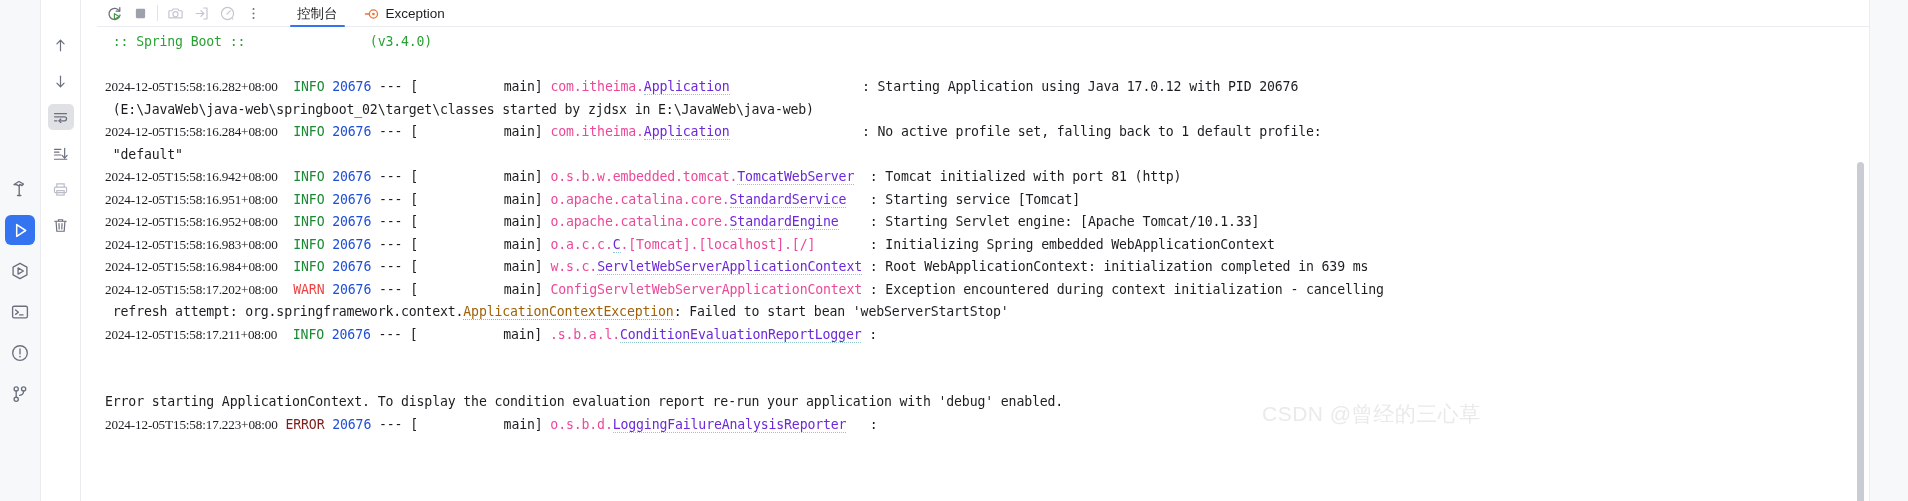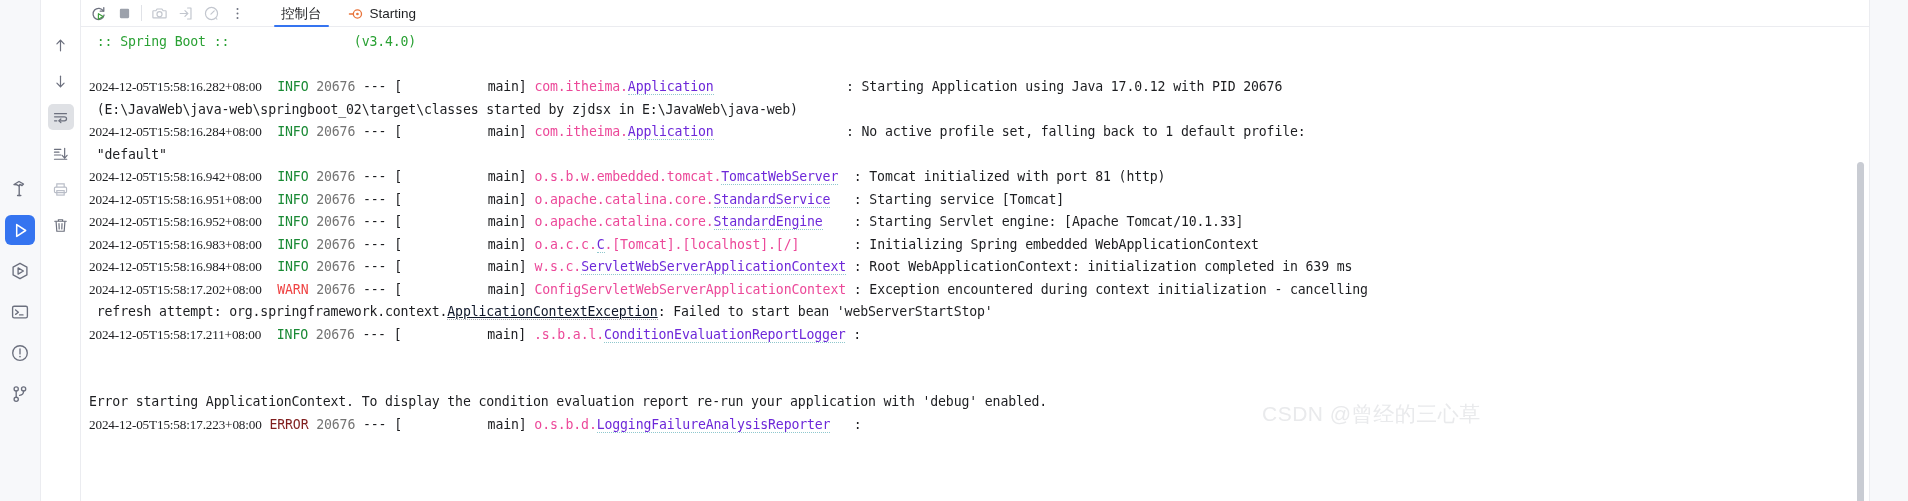--- a/index.html
+++ b/index.html
@@ -61,20 +61,21 @@
   .ctb-btn.selected { background: #dfe1e5; }
   .ctb-btn.disabled { color: #b9bdc7; }
 
   
   .main-col {
     flex: 1 1 auto;
     display: flex;
     flex-direction: column;
     min-width: 0;
     position: relative;
+    margin-left: 16px;
   }
 
   
   .top-bar {
     height: 27px;
     flex: 0 0 27px;
     display: flex;
     align-items: stretch;
     background: #ffffff;
     border-bottom: 1px solid #ebecf0;
@@ -139,25 +140,25 @@
     line-height: 22.5px;
     color: #1c1d20;
     white-space: pre;
     letter-spacing: -0.15px;
   }
   .ln { height: 22.5px; }
   .c-ts     { color: #1c1d20; font-family: Liberation Serif, serif; }
   .c-info   { color: #1a8a35; }
   .c-warn   { color: #ef4444; }
   .c-error  { color: #7f1d1d; }
-  .c-pid    { color: #737373; }
+  .c-pid    { color: #1d4ed8; }
   .c-thread { color: #1c1d20; text-align: center; }
   .c-logger { color: #ec4899; }
   .c-link   { color: #6d28d9; border-bottom: 1px dotted #8fc8ce; }
-  .c-elink  { color: #0f172a; border-bottom: 1px dotted #a8aab0; text-decoration: underline; }
+  .c-elink  { color: #a16207; border-bottom: 1px dotted #a8aab0; }
   .c-msg    { color: #1c1d20; text-align: center; }
   .c-banner { color: #2aa134; }
 
   
   .scrollbar-track {
     position: absolute;
     right: 40px;
     top: 27px;
     width: 14px;
     height: 474px;
@@ -402,21 +403,21 @@
           <span class="tab-underline"></span>
         </div>
         <div class="tab">
           <span>
             <svg width="16" height="16" viewBox="0 0 18 18" fill="none" stroke="#e8743b" stroke-width="1.5">
               <circle cx="10.6" cy="9" r="4.6"></circle>
               <circle cx="10.6" cy="9" r="1.5" fill="#e8743b" stroke="none"></circle>
               <path d="M6 9 L1.6 9" stroke-linecap="round"></path>
             </svg>
           </span>
-          <span>Starting</span>
+          <span>Exception</span>
         </div>
       </div>
     </div>
 
     <div class="console-wrap">
       <div class="console" id="console-body"><div class="ln"><span class="c-banner"> :: Spring Boot ::                (v3.4.0)</span></div><div class="ln"><span class="c-msg"> </span></div><div class="ln"><span class="c-ts">2024-12-05T15:58:16.282+08:00</span><span class="c-msg">  </span><span class="c-info">INFO</span><span class="c-msg"> </span><span class="c-pid">20676</span><span class="c-thread"> --- [           main] </span><span class="c-logger">com.itheima.</span><span class="c-link">Application</span><span class="c-msg">                 : Starting Application using Java 17.0.12 with PID 20676</span></div><div class="ln"><span class="c-msg"> (E:\JavaWeb\java-web\springboot_02\target\classes started by zjdsx in E:\JavaWeb\java-web)</span></div><div class="ln"><span class="c-ts">2024-12-05T15:58:16.284+08:00</span><span class="c-msg">  </span><span class="c-info">INFO</span><span class="c-msg"> </span><span class="c-pid">20676</span><span class="c-thread"> --- [           main] </span><span class="c-logger">com.itheima.</span><span class="c-link">Application</span><span class="c-msg">                 : No active profile set, falling back to 1 default profile:</span></div><div class="ln"><span class="c-msg"> "default"</span></div><div class="ln"><span class="c-ts">2024-12-05T15:58:16.942+08:00</span><span class="c-msg">  </span><span class="c-info">INFO</span><span class="c-msg"> </span><span class="c-pid">20676</span><span class="c-thread"> --- [           main] </span><span class="c-logger">o.s.b.w.embedded.tomcat.</span><span class="c-link">TomcatWebServer</span><span class="c-msg">  : Tomcat initialized with port 81 (http)</span></div><div class="ln"><span class="c-ts">2024-12-05T15:58:16.951+08:00</span><span class="c-msg">  </span><span class="c-info">INFO</span><span class="c-msg"> </span><span class="c-pid">20676</span><span class="c-thread"> --- [           main] </span><span class="c-logger">o.apache.catalina.core.</span><span class="c-link">StandardService</span><span class="c-msg">   : Starting service [Tomcat]</span></div><div class="ln"><span class="c-ts">2024-12-05T15:58:16.952+08:00</span><span class="c-msg">  </span><span class="c-info">INFO</span><span class="c-msg"> </span><span class="c-pid">20676</span><span class="c-thread"> --- [           main] </span><span class="c-logger">o.apache.catalina.core.</span><span class="c-link">StandardEngine</span><span class="c-msg">    : Starting Servlet engine: [Apache Tomcat/10.1.33]</span></div><div class="ln"><span class="c-ts">2024-12-05T15:58:16.983+08:00</span><span class="c-msg">  </span><span class="c-info">INFO</span><span class="c-msg"> </span><span class="c-pid">20676</span><span class="c-thread"> --- [           main] </span><span class="c-logger">o.a.c.c.</span><span class="c-link">C</span><span class="c-logger">.[Tomcat].[localhost].[/]</span><span class="c-msg">       : Initializing Spring embedded WebApplicationContext</span></div><div class="ln"><span class="c-ts">2024-12-05T15:58:16.984+08:00</span><span class="c-msg">  </span><span class="c-info">INFO</span><span class="c-msg"> </span><span class="c-pid">20676</span><span class="c-thread"> --- [           main] </span><span class="c-logger">w.s.c.</span><span class="c-link">ServletWebServerApplicationContext</span><span class="c-msg"> : Root WebApplicationContext: initialization completed in 639 ms</span></div><div class="ln"><span class="c-ts">2024-12-05T15:58:17.202+08:00</span><span class="c-msg">  </span><span class="c-warn">WARN</span><span class="c-msg"> </span><span class="c-pid">20676</span><span class="c-thread"> --- [           main] </span><span class="c-logger">ConfigServletWebServerApplicationContext</span><span class="c-msg"> : Exception encountered during context initialization - cancelling</span></div><div class="ln"><span class="c-msg"> refresh attempt: org.springframework.context.</span><span class="c-elink">ApplicationContextException</span><span class="c-msg">: Failed to start bean 'webServerStartStop'</span></div><div class="ln"><span class="c-ts">2024-12-05T15:58:17.211+08:00</span><span class="c-msg">  </span><span class="c-info">INFO</span><span class="c-msg"> </span><span class="c-pid">20676</span><span class="c-thread"> --- [           main] </span><span class="c-logger">.s.b.a.l.</span><span class="c-link">ConditionEvaluationReportLogger</span><span class="c-msg"> :</span></div><div class="ln"><span class="c-msg"> </span></div><div class="ln"><span class="c-msg"> </span></div><div class="ln"><span class="c-msg">Error starting ApplicationContext. To display the condition evaluation report re-run your application with 'debug' enabled.</span></div><div class="ln"><span class="c-ts">2024-12-05T15:58:17.223+08:00</span><span class="c-msg"> </span><span class="c-error">ERROR</span><span class="c-msg"> </span><span class="c-pid">20676</span><span class="c-thread"> --- [           main] </span><span class="c-logger">o.s.b.d.</span><span class="c-link">LoggingFailureAnalysisReporter</span><span class="c-msg">   :</span></div></div>
       <div class="scrollbar-track">
         <div class="scrollbar-thumb"></div>
       </div>
     </div>

